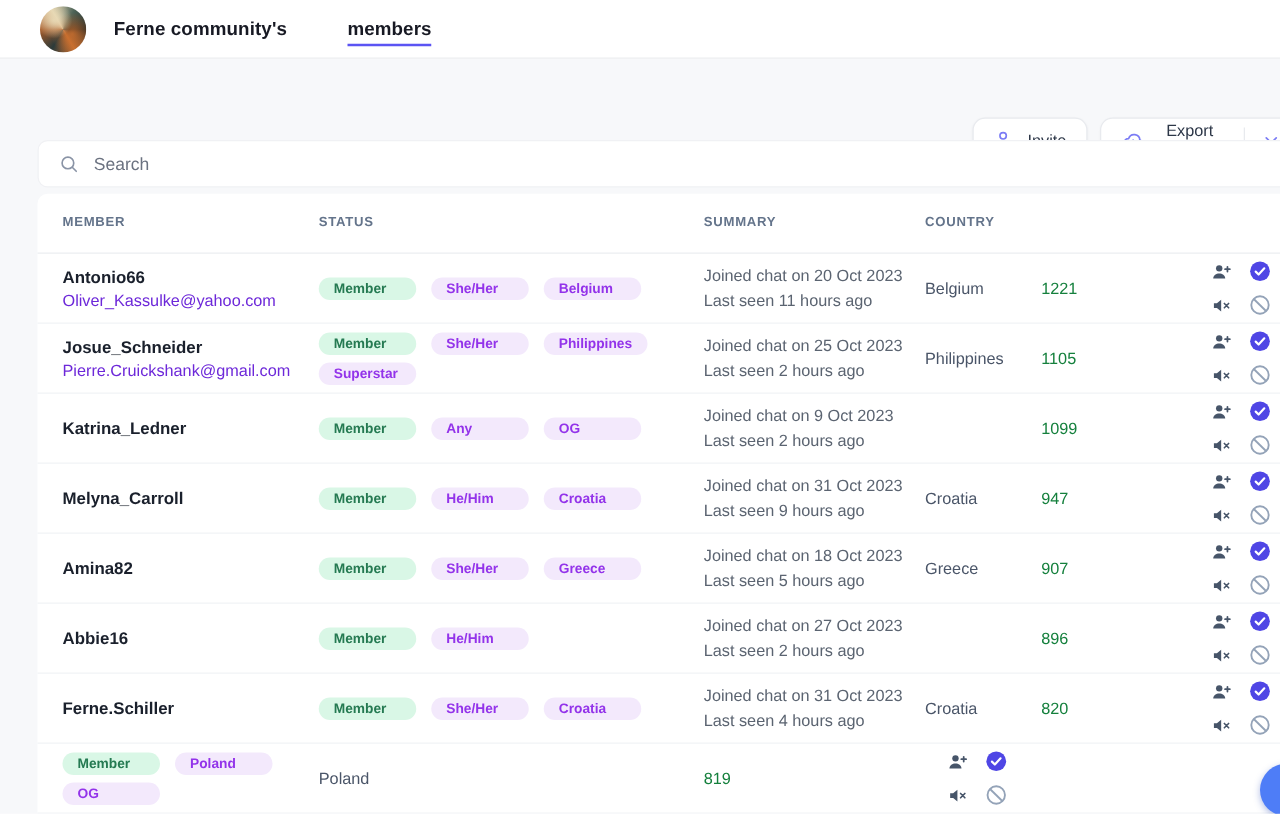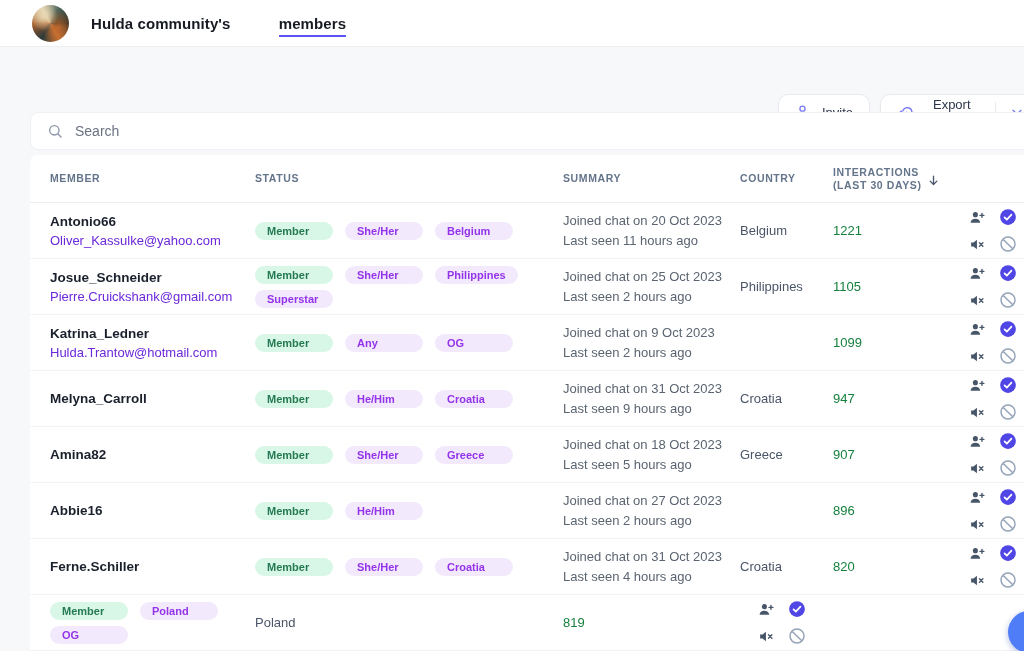--- a/index.html
+++ b/index.html
@@ -97,21 +97,21 @@
   .launcher {
     position:absolute; top:611px; right:-26px; width:42px; height:42px;
     border-radius:50%; background:#4e7df7; box-shadow:0 2px 6px rgba(30,64,175,.35);
   }
 </style>
 </head>
 <body>
 
 <header class="topbar">
   <div class="avatar"></div>
-  <h1 class="page-title"><span>Hulda community's </span><span class="hl">members</span></h1>
+  <h1 class="page-title"><span>Ferne community's </span><span class="hl">members</span></h1>
 </header>
 
 <div class="toolbar">
   <button class="btn">
     <span style="display:flex">
       <svg width="18" height="18" viewBox="0 0 24 24" fill="none" stroke="#7b7cf5" stroke-width="1.8" stroke-linecap="round" stroke-linejoin="round">
         <circle cx="10" cy="7.5" r="3.4"></circle>
         <path d="M3.8 19.5c.4-3.2 3-5 6.2-5 .9 0 1.7.1 2.5.4"></path>
         <path d="M17.5 13.5v6M14.5 16.5h6"></path>
       </svg>
@@ -145,31 +145,20 @@
   </span>
   <input type="text" placeholder="Search" style="">
 </div>
 
 <div class="card">
   <div class="thead">
     <div class="th">MEMBER</div>
     <div class="th">STATUS</div>
     <div class="th">SUMMARY</div>
     <div class="th">COUNTRY</div>
-    <div class="th th-interactions">
-      <span>
-        <span>INTERACTIONS</span><br>
-        <span>(LAST 30 DAYS)</span>
-      </span>
-      <span class="sort-icon">
-        <svg width="13" height="13" viewBox="0 0 24 24" fill="none" stroke="#475569" stroke-width="2.4" stroke-linecap="round" stroke-linejoin="round">
-          <path d="M12 4v15M5.8 13.2L12 19.4l6.2-6.2"></path>
-        </svg>
-      </span>
-    </div>
     <div class="th"></div>
   </div>
   <div>
   <div class="row">
     <div>
       <div class="member-name">Antonio66</div>
       <div class="member-email">Oliver_Kassulke@yahoo.com</div>
     </div>
     <div class="badges">
           <span class="badge badge--green">Member</span>
@@ -269,21 +258,20 @@
             <path d="M5.6 5.9l12.8 12.5"></path>
           </svg>
         </span>
       </button>
     </div>
   </div>
 
   <div class="row">
     <div>
       <div class="member-name">Katrina_Ledner</div>
-      <div class="member-email">Hulda.Trantow@hotmail.com</div>
     </div>
     <div class="badges">
           <span class="badge badge--green">Member</span>
           <span class="badge badge--purple">Any</span>
           <span class="badge badge--purple">OG</span>
         </div>
     <div class="summary">
       <div>Joined chat on 9 Oct 2023</div>
       <div>Last seen 2 hours ago</div>
     </div>

